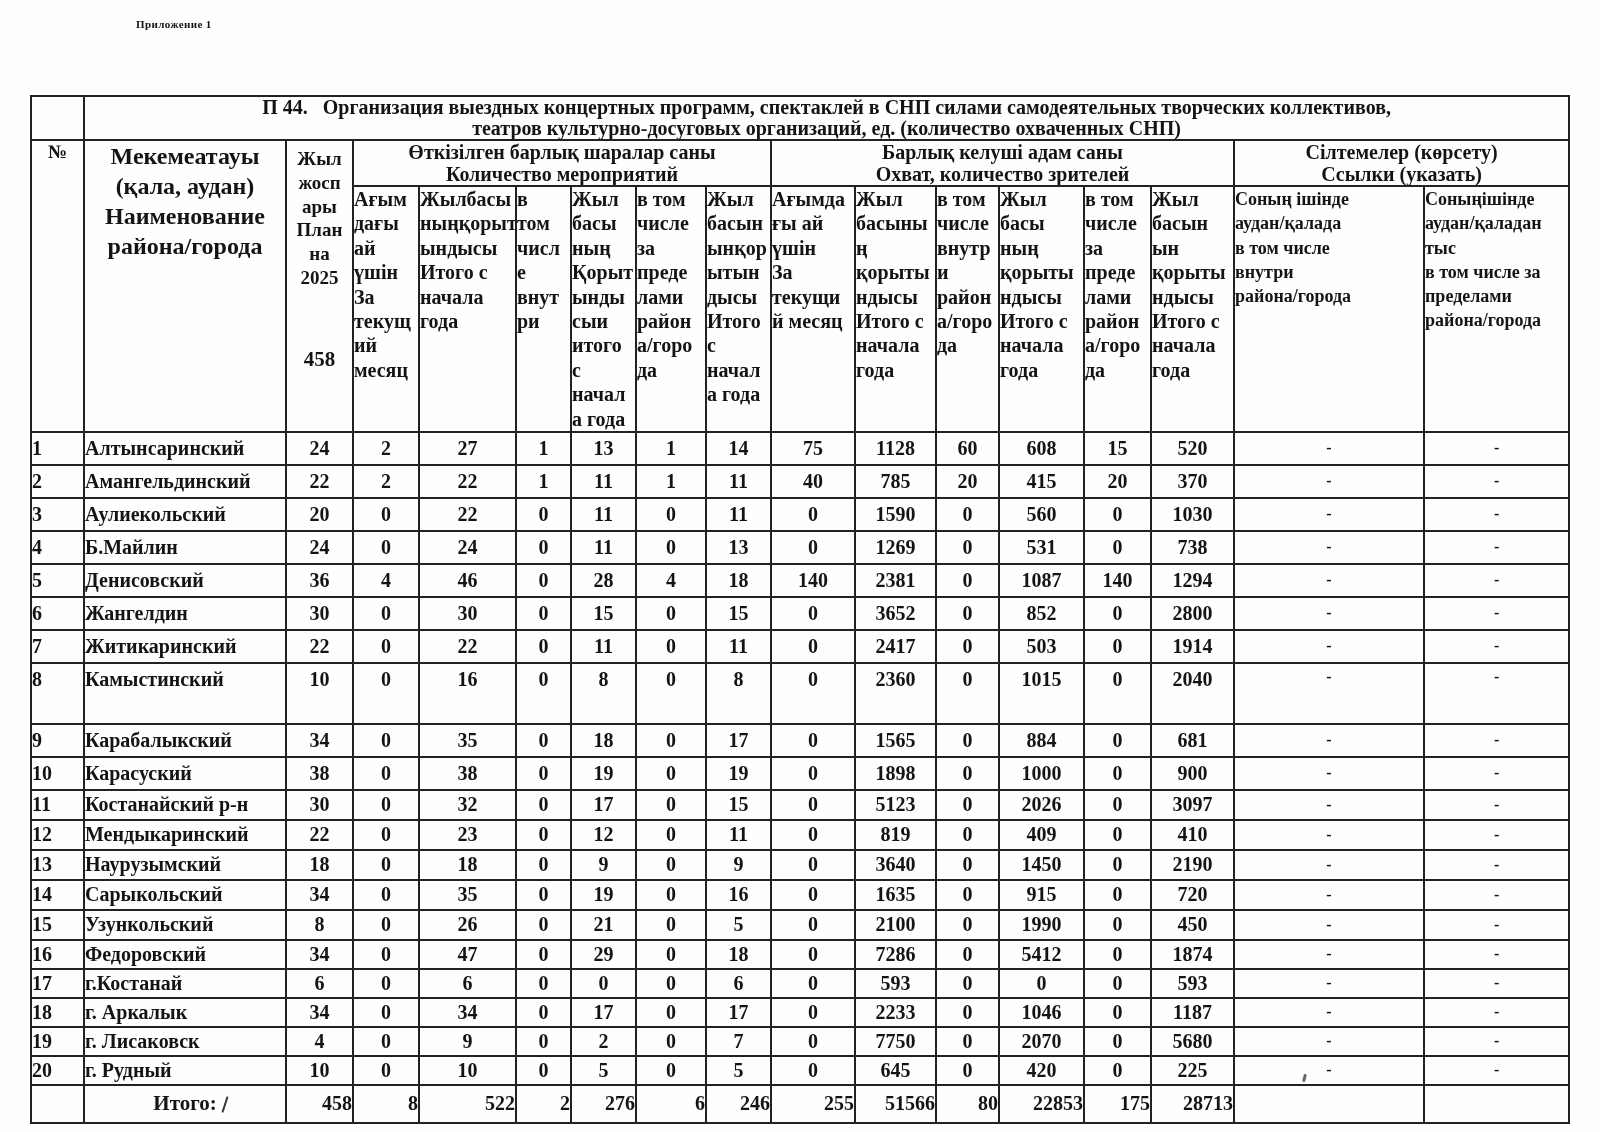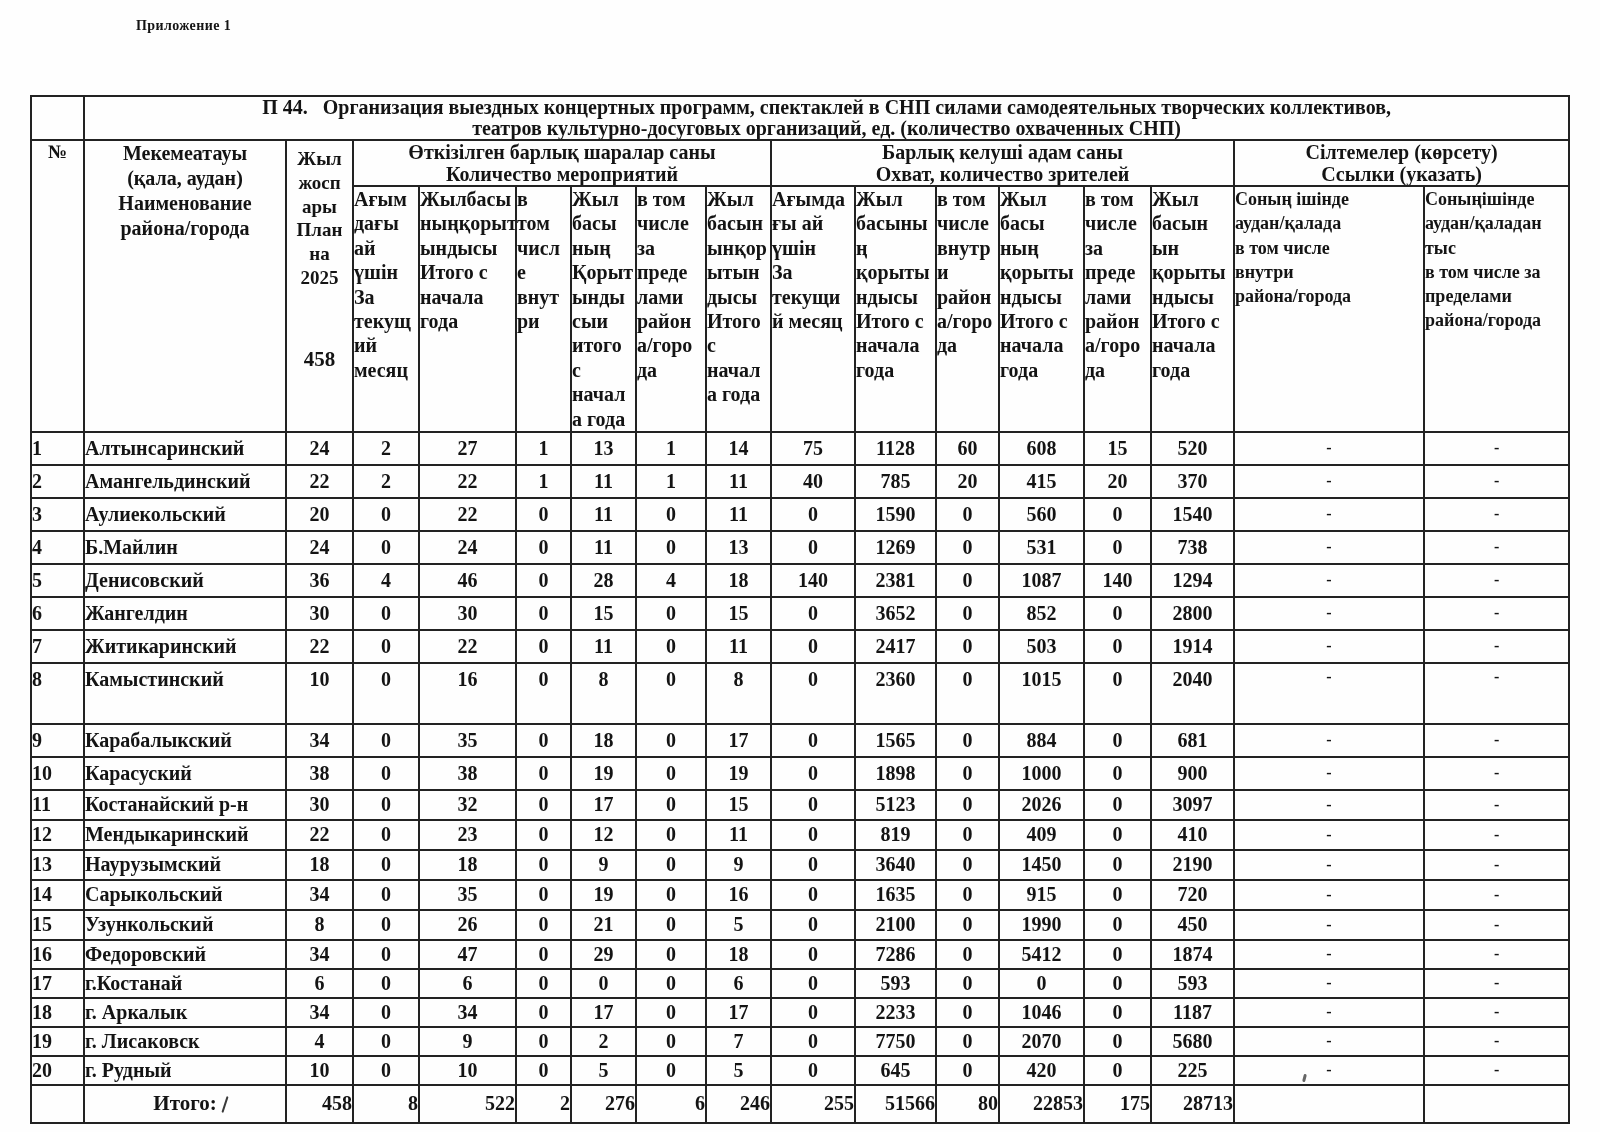--- a/index.html
+++ b/index.html
@@ -2,40 +2,40 @@
 <html><head>
 <meta charset="utf-8">
 <style>
   html,body{margin:0;padding:0;}
   body{
     width:1600px;height:1132px;background:#ffffff;
     font-family:"Liberation Serif","DejaVu Serif",serif;
     font-weight:bold;color:#141414;
   }
   .page{position:relative;width:1600px;height:1132px;background:#fefefe;overflow:hidden;}
-  .annex{position:absolute;left:136px;top:18px;font-size:14px;letter-spacing:.4px;white-space:pre;}
+  .annex{position:absolute;left:136px;top:18px;font-size:11px;letter-spacing:.4px;white-space:pre;}
   .titles{position:absolute;left:30px;top:42px;width:1400px;text-align:center;}
   .title{font-size:21px;line-height:1.22;white-space:pre;}
   table.report{
     position:absolute;left:30px;top:95px;width:1538px;
     border-collapse:collapse;table-layout:fixed;
   }
   table.report td{border:2px solid #222;padding:0;overflow:hidden;}
   tr.indicator-row{height:42px;}
   td.indicator{text-align:center;font-size:20px;line-height:1.05;vertical-align:middle;}
   td.indicator div{white-space:pre;}
   tr.group-row{height:44px;}
   td.grp{text-align:center;font-size:20px;line-height:1.1;white-space:pre-line;vertical-align:middle;}
   tr.sub-row{height:191px;}
   td.sub{font-size:20px;line-height:1.22;text-align:left;vertical-align:top;
          padding:4px 2px 0 6px;white-space:pre-line;}
   td.link-sub{font-size:18px;line-height:1.35;padding:4px 4px 0 10px;white-space:pre-line;}
   td.hdr{white-space:pre-line;text-align:center;vertical-align:top;padding-top:6px;}
   td.num-hdr{font-size:19px;}
-  td.name-hdr{font-size:20px;line-height:1.25;}
+  td.name-hdr{font-size:24px;line-height:1.25;}
   td.plan-hdr{vertical-align:top;}
   .plan-flex{display:flex;flex-direction:column;justify-content:space-between;
              align-items:center;height:229px;padding-top:6px;}
   .plan-text{font-size:19px;line-height:1.25;white-space:pre-line;text-align:center;}
   .plan-total{font-size:21px;padding-bottom:4px;}
   td.num-cell{text-align:left;padding-left:8px;font-size:20px;vertical-align:middle;}
   td.name-cell{text-align:left;padding-left:10px;font-size:20px;vertical-align:middle;white-space:nowrap;}
   td.val-cell{text-align:center;font-size:20px;vertical-align:middle;}
   td.link-cell{font-size:16px;}
   tr.tall td{vertical-align:top;padding-top:4px;}
@@ -264,21 +264,21 @@
           <td class="val-cell">22</td>
           <td class="val-cell">0</td>
           <td class="val-cell">11</td>
           <td class="val-cell">0</td>
           <td class="val-cell">11</td>
           <td class="val-cell">0</td>
           <td class="val-cell">1590</td>
           <td class="val-cell">0</td>
           <td class="val-cell">560</td>
           <td class="val-cell">0</td>
-          <td class="val-cell">1540</td>
+          <td class="val-cell">1030</td>
           <td class="val-cell link-cell">-</td>
           <td class="val-cell link-cell">-</td>
         </tr>
         <tr style="height: 33px;">
           <td class="num-cell">4</td>
           <td class="name-cell">Б.Майлин</td>
           <td class="val-cell">24</td>
           <td class="val-cell">0</td>
           <td class="val-cell">24</td>
           <td class="val-cell">0</td>

